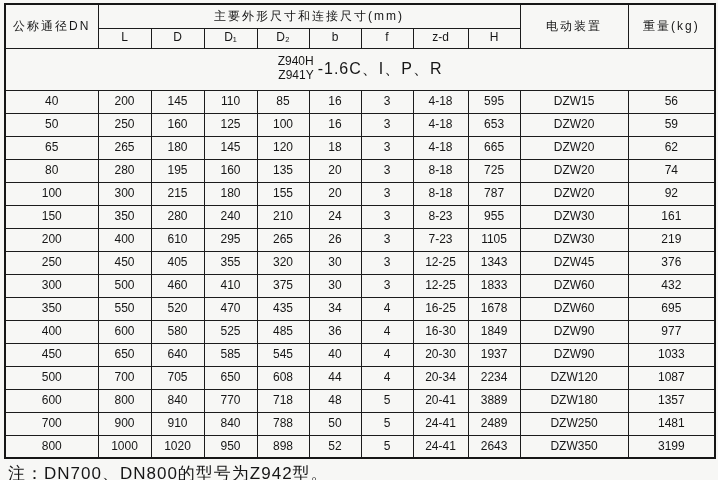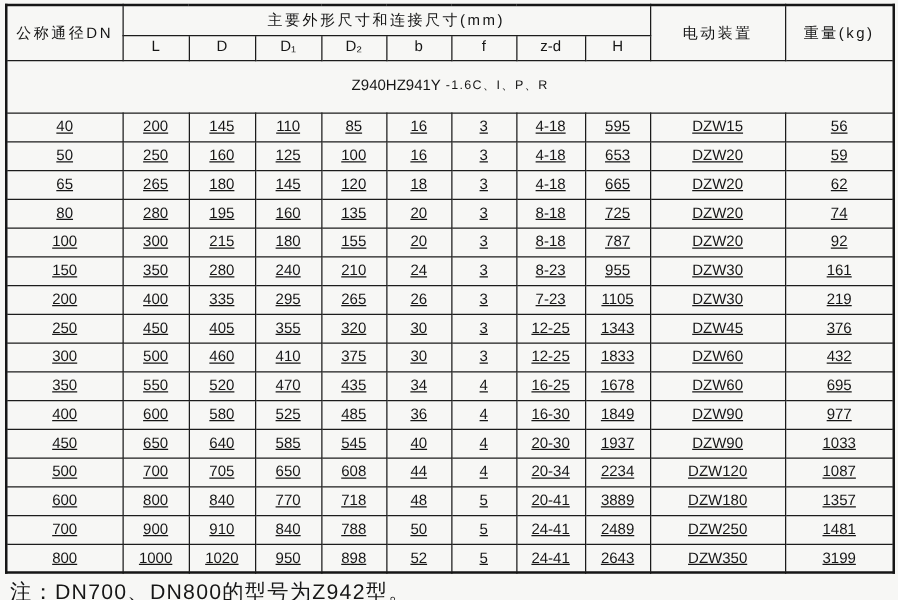--- a/index.html
+++ b/index.html
@@ -36,40 +36,40 @@
     padding: 0;
     font-weight: normal;
     font-size: 12px;
     line-height: 1.1;
     overflow: hidden;
     white-space: nowrap;
   }
   tr.hrow1 { height: 24px; }
   tr.hrow2 { height: 20px; }
   tr.model-row { height: 42px; }
-  tbody.data tr { height: 23px; text-decoration: underline; }
+  tbody.data tr { height: 23px; }
   .cjk {
     letter-spacing: 2px;
     font-size: 12px;
   }
   .model-cell-inner {
     display: flex;
     align-items: center;
     justify-content: center;
     gap: 4px;
   }
   .model-stack {
     display: flex;
-    flex-direction: row;
+    flex-direction: column;
     align-items: flex-end;
     line-height: 1.15;
     font-size: 12px;
   }
   .model-suffix {
-    font-size: 10px;
+    font-size: 16px;
     letter-spacing: 1px;
   }
   .footnote {
     position: absolute;
     left: 8px;
     top: 462px;
     font-size: 17px;
     letter-spacing: 1px;
     color: #161616;
     text-align: right;
@@ -201,21 +201,21 @@
           <td>24</td>
           <td>3</td>
           <td>8-23</td>
           <td>955</td>
           <td>DZW30</td>
           <td>161</td>
         </tr>
         <tr>
           <td>200</td>
           <td>400</td>
-          <td>335</td>
+          <td>610</td>
           <td>295</td>
           <td>265</td>
           <td>26</td>
           <td>3</td>
           <td>7-23</td>
           <td>1105</td>
           <td>DZW30</td>
           <td>219</td>
         </tr>
         <tr>

